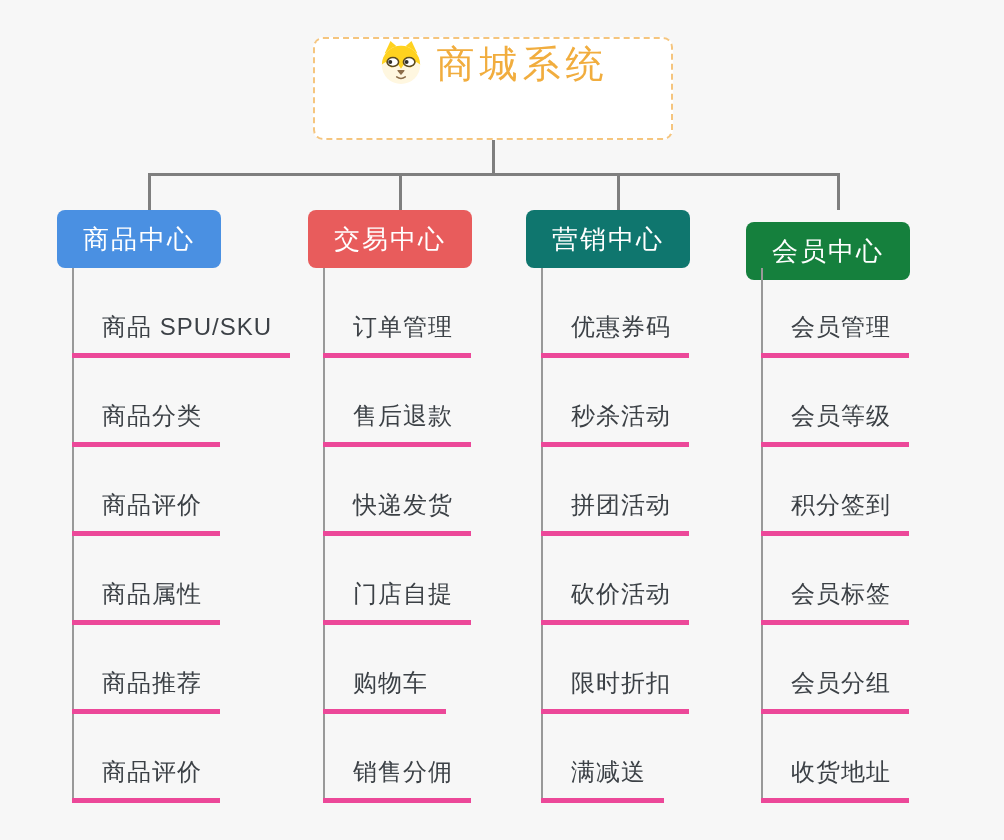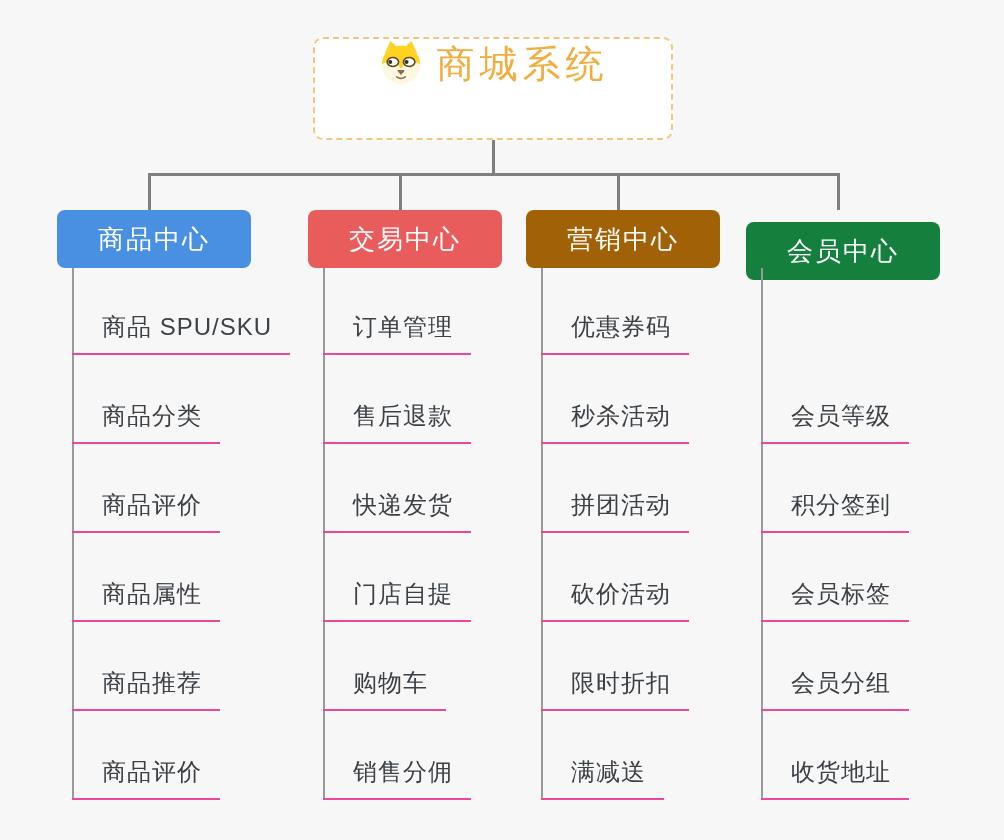--- a/index.html
+++ b/index.html
@@ -21,30 +21,30 @@
     background:#ffffff; border:2px dashed #f5c57e; border-radius:10px;
     box-sizing:border-box; display:flex; align-items:flex-start; justify-content:center;
   }
   .root-title { font-size:38px; letter-spacing:5px; color:#f1ad3e; margin-left:13px; white-space:nowrap; }
   .root-icon { width:46px; height:46px; flex:0 0 auto; }
 
   
   .col  { position:absolute; top:210px; width:252px; height:612px; }
   .c1 { left:57px; } .c2 { left:308px; } .c3 { left:526px; } .c4 { left:746px; }
   .hdr {
-    width:194px; height:58px; border-radius:8px; box-sizing:border-box;
+    width:164px; height:58px; border-radius:8px; box-sizing:border-box;
     display:flex; align-items:center; justify-content:center;
     color:#ffffff; font-size:26px; letter-spacing:2px;
   }
   .vline { position:absolute; left:15px; top:58px; width:2px; height:532px; background:#999999; }
   .leaf  { position:absolute; left:15px; }
   .leaf span {
     display:inline-block; white-space:nowrap;
     line-height:34px; padding:0 18px 9px 30px;
-    border-bottom:2px solid #ec4899;
+    border-bottom:5px solid #ec4899;
     font-size:24px; letter-spacing:1px; color:#3c4146;
   }
   .l0{top:100px} .l1{top:189px} .l2{top:278px} .l3{top:367px} .l4{top:456px} .l5{top:545px}
 </style>
 </head>
 <body>
 
 <div class="canvas">
 
   <div class="line stub"></div>
@@ -95,37 +95,38 @@
     <div class="vline"></div>
     <div class="leaf l0"><span>订单管理</span></div>
     <div class="leaf l1"><span>售后退款</span></div>
     <div class="leaf l2"><span>快递发货</span></div>
     <div class="leaf l4"><span>购物车</span></div>
     <div class="leaf l3"><span>门店自提</span></div>
     <div class="leaf l5"><span>销售分佣</span></div>
   </div>
 
   <div class="col c3">
-    <div class="hdr" style="background: #a16207;">
+    <div class="hdr" style="background: #0f766e;">
       <span>营销中心</span>
     </div>
     <div class="vline"></div>
     <div class="leaf l0"><span>优惠券码</span></div>
     <div class="leaf l1"><span>秒杀活动</span></div>
     <div class="leaf l2"><span>拼团活动</span></div>
     <div class="leaf l3"><span>砍价活动</span></div>
     <div class="leaf l5"><span>满减送</span></div>
     <div class="leaf l4"><span>限时折扣</span></div>
   </div>
 
   <div class="col c4">
     <div class="hdr" style="background: #15803d; margin-top: 12px;">
       <span>会员中心</span>
     </div>
     <div class="vline"></div>
+    <div class="leaf l0"><span>会员管理</span></div>
     <div class="leaf l1"><span>会员等级</span></div>
     <div class="leaf l2"><span>积分签到</span></div>
     <div class="leaf l3"><span>会员标签</span></div>
     <div class="leaf l4"><span>会员分组</span></div>
     <div class="leaf l5"><span>收货地址</span></div>
   </div>
 
 </div>
 
 </body></html>

